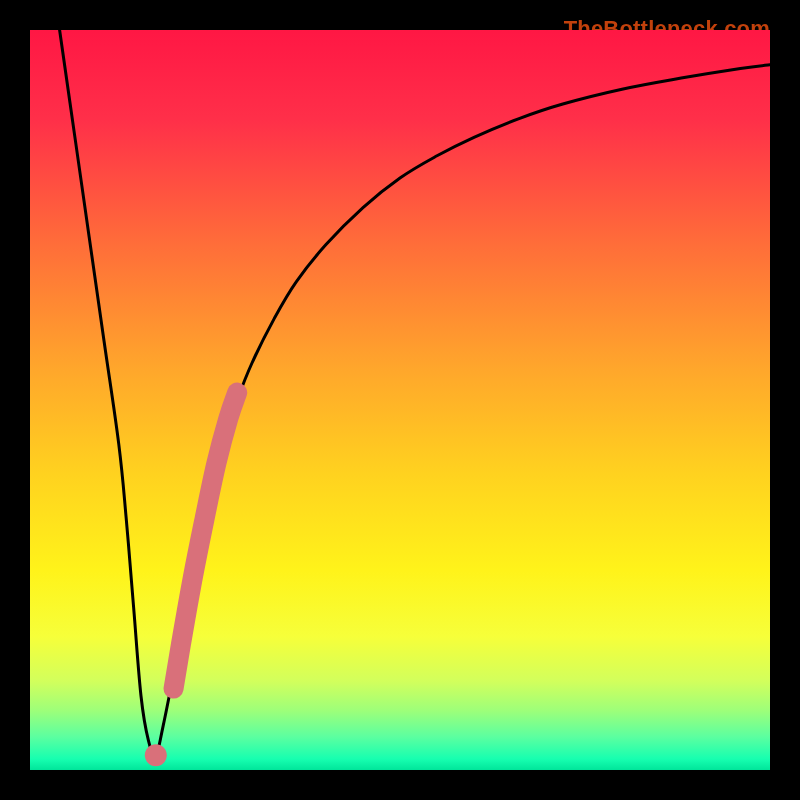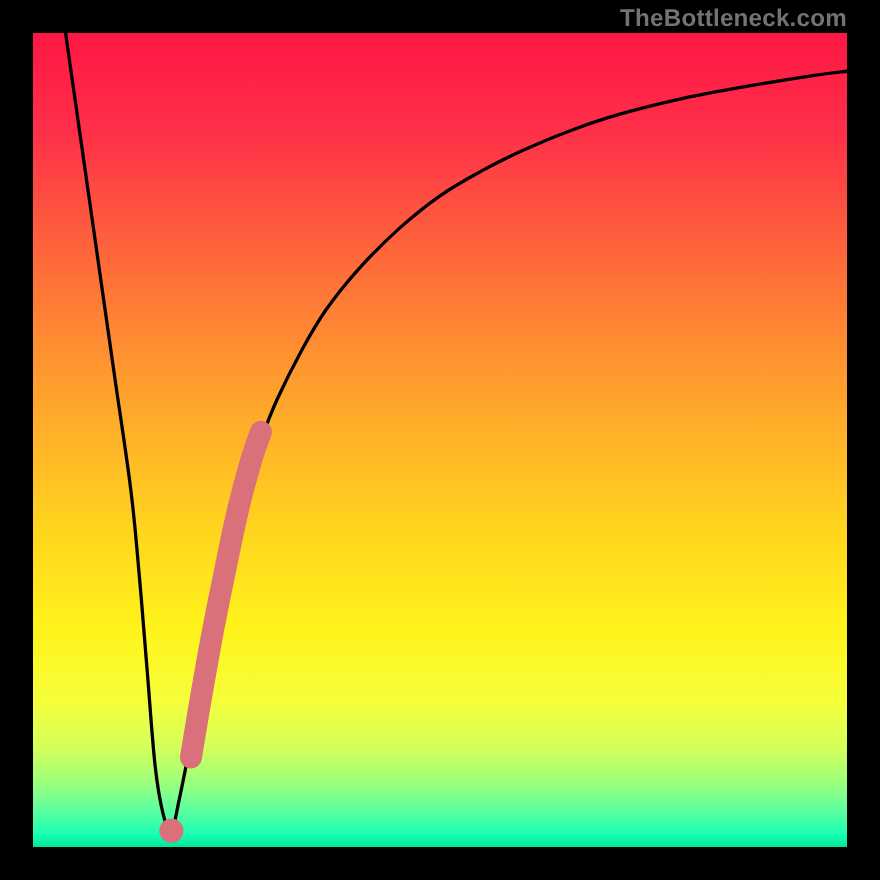--- a/index.html
+++ b/index.html
@@ -26,25 +26,25 @@
     width: 740px;
     height: 740px;
     overflow: hidden;
   }
   .gradient {
     position: absolute;
     inset: 0;
   }
   .watermark {
     position: absolute;
-    top: 4px;
+    top: 16px;
     right: 30px;
     font-size: 22px;
     font-weight: 600;
-    color: #737373;
+    color: #c2410c;
     letter-spacing: 0.2px;
     margin-left: 32px;
   }
   svg.curve {
     position: absolute;
     inset: 0;
   }
 </style>
 </head>
 <body>

